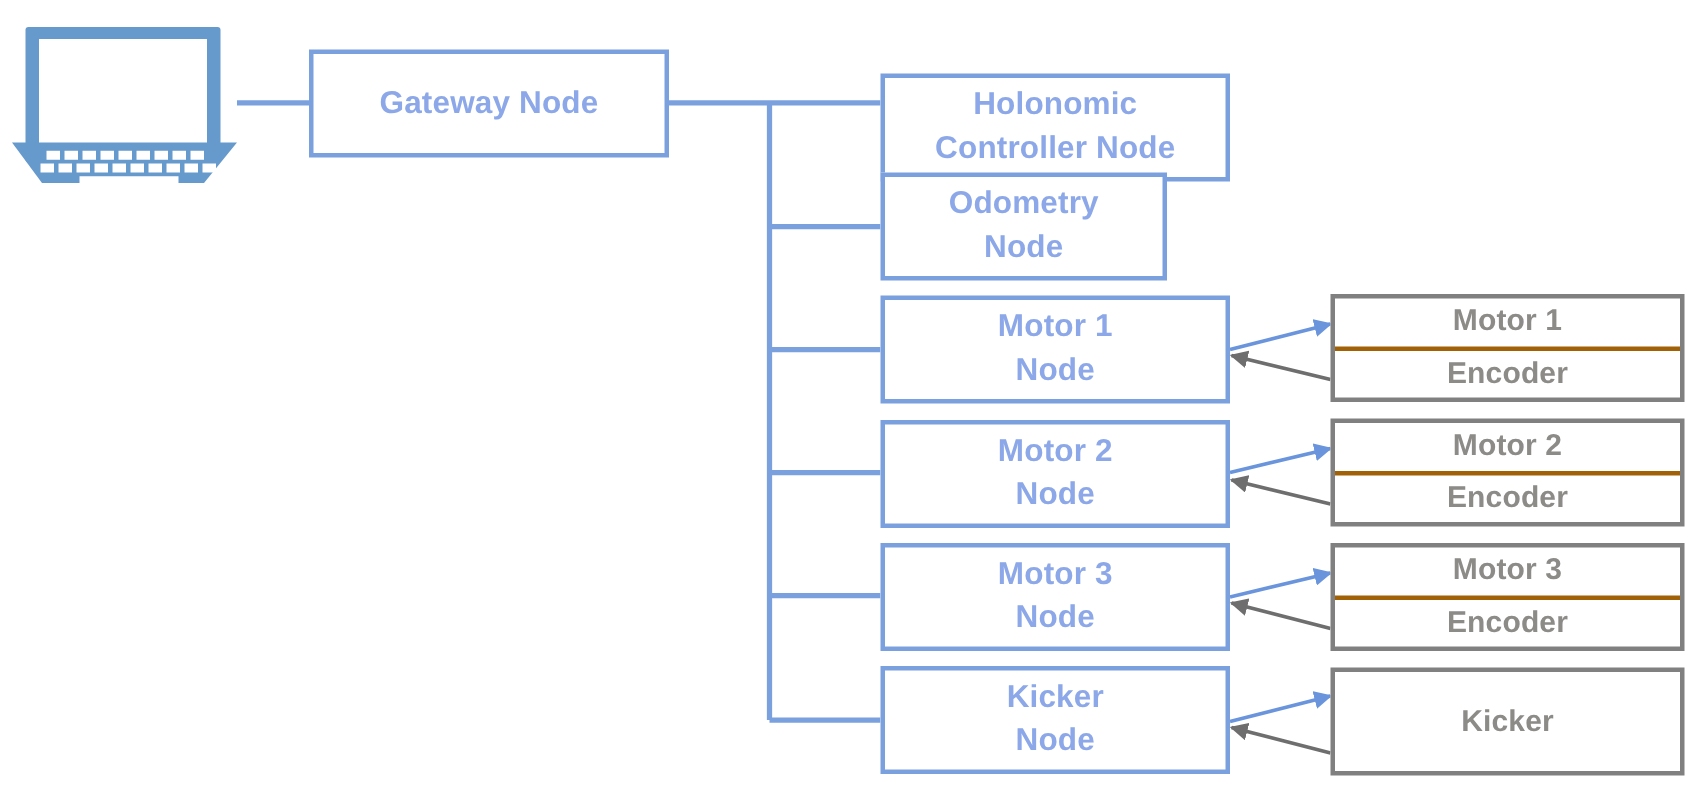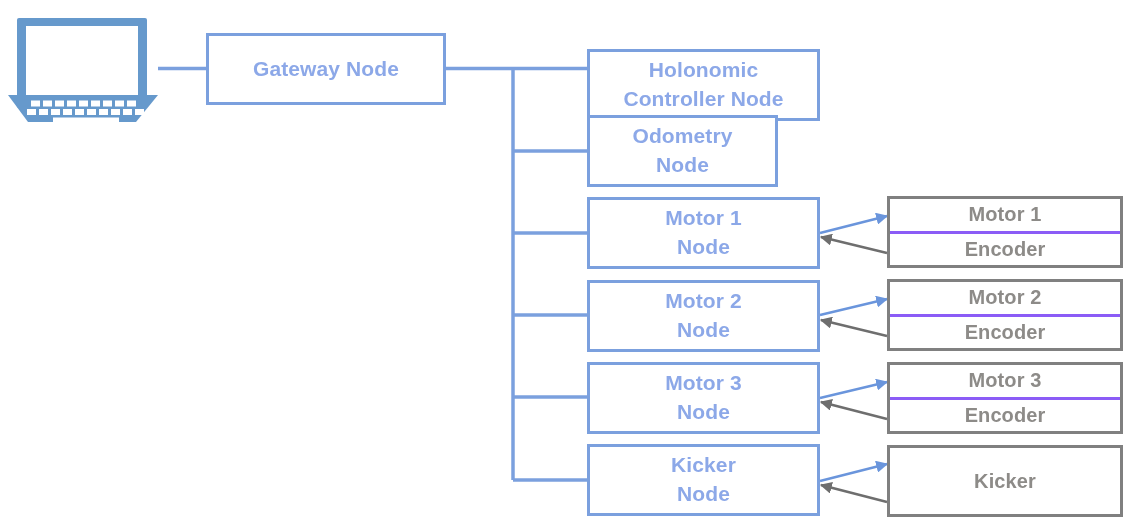--- a/index.html
+++ b/index.html
@@ -56,21 +56,21 @@
     display: flex;
     align-items: center;
     justify-content: center;
     color: #8D8B88;
     font-weight: bold;
     font-size: 20px;
     text-align: center;
     letter-spacing: 0.1px;
   }
   .device-row.second {
-    border-top: 3px solid #8b5cf6;
+    border-top: 3px solid #a16207;
   }
 
   
   #computer-icon {
     position: absolute;
     left: 6px;
     top: 17px;
     width: 166px;
     height: 116px;
   }

